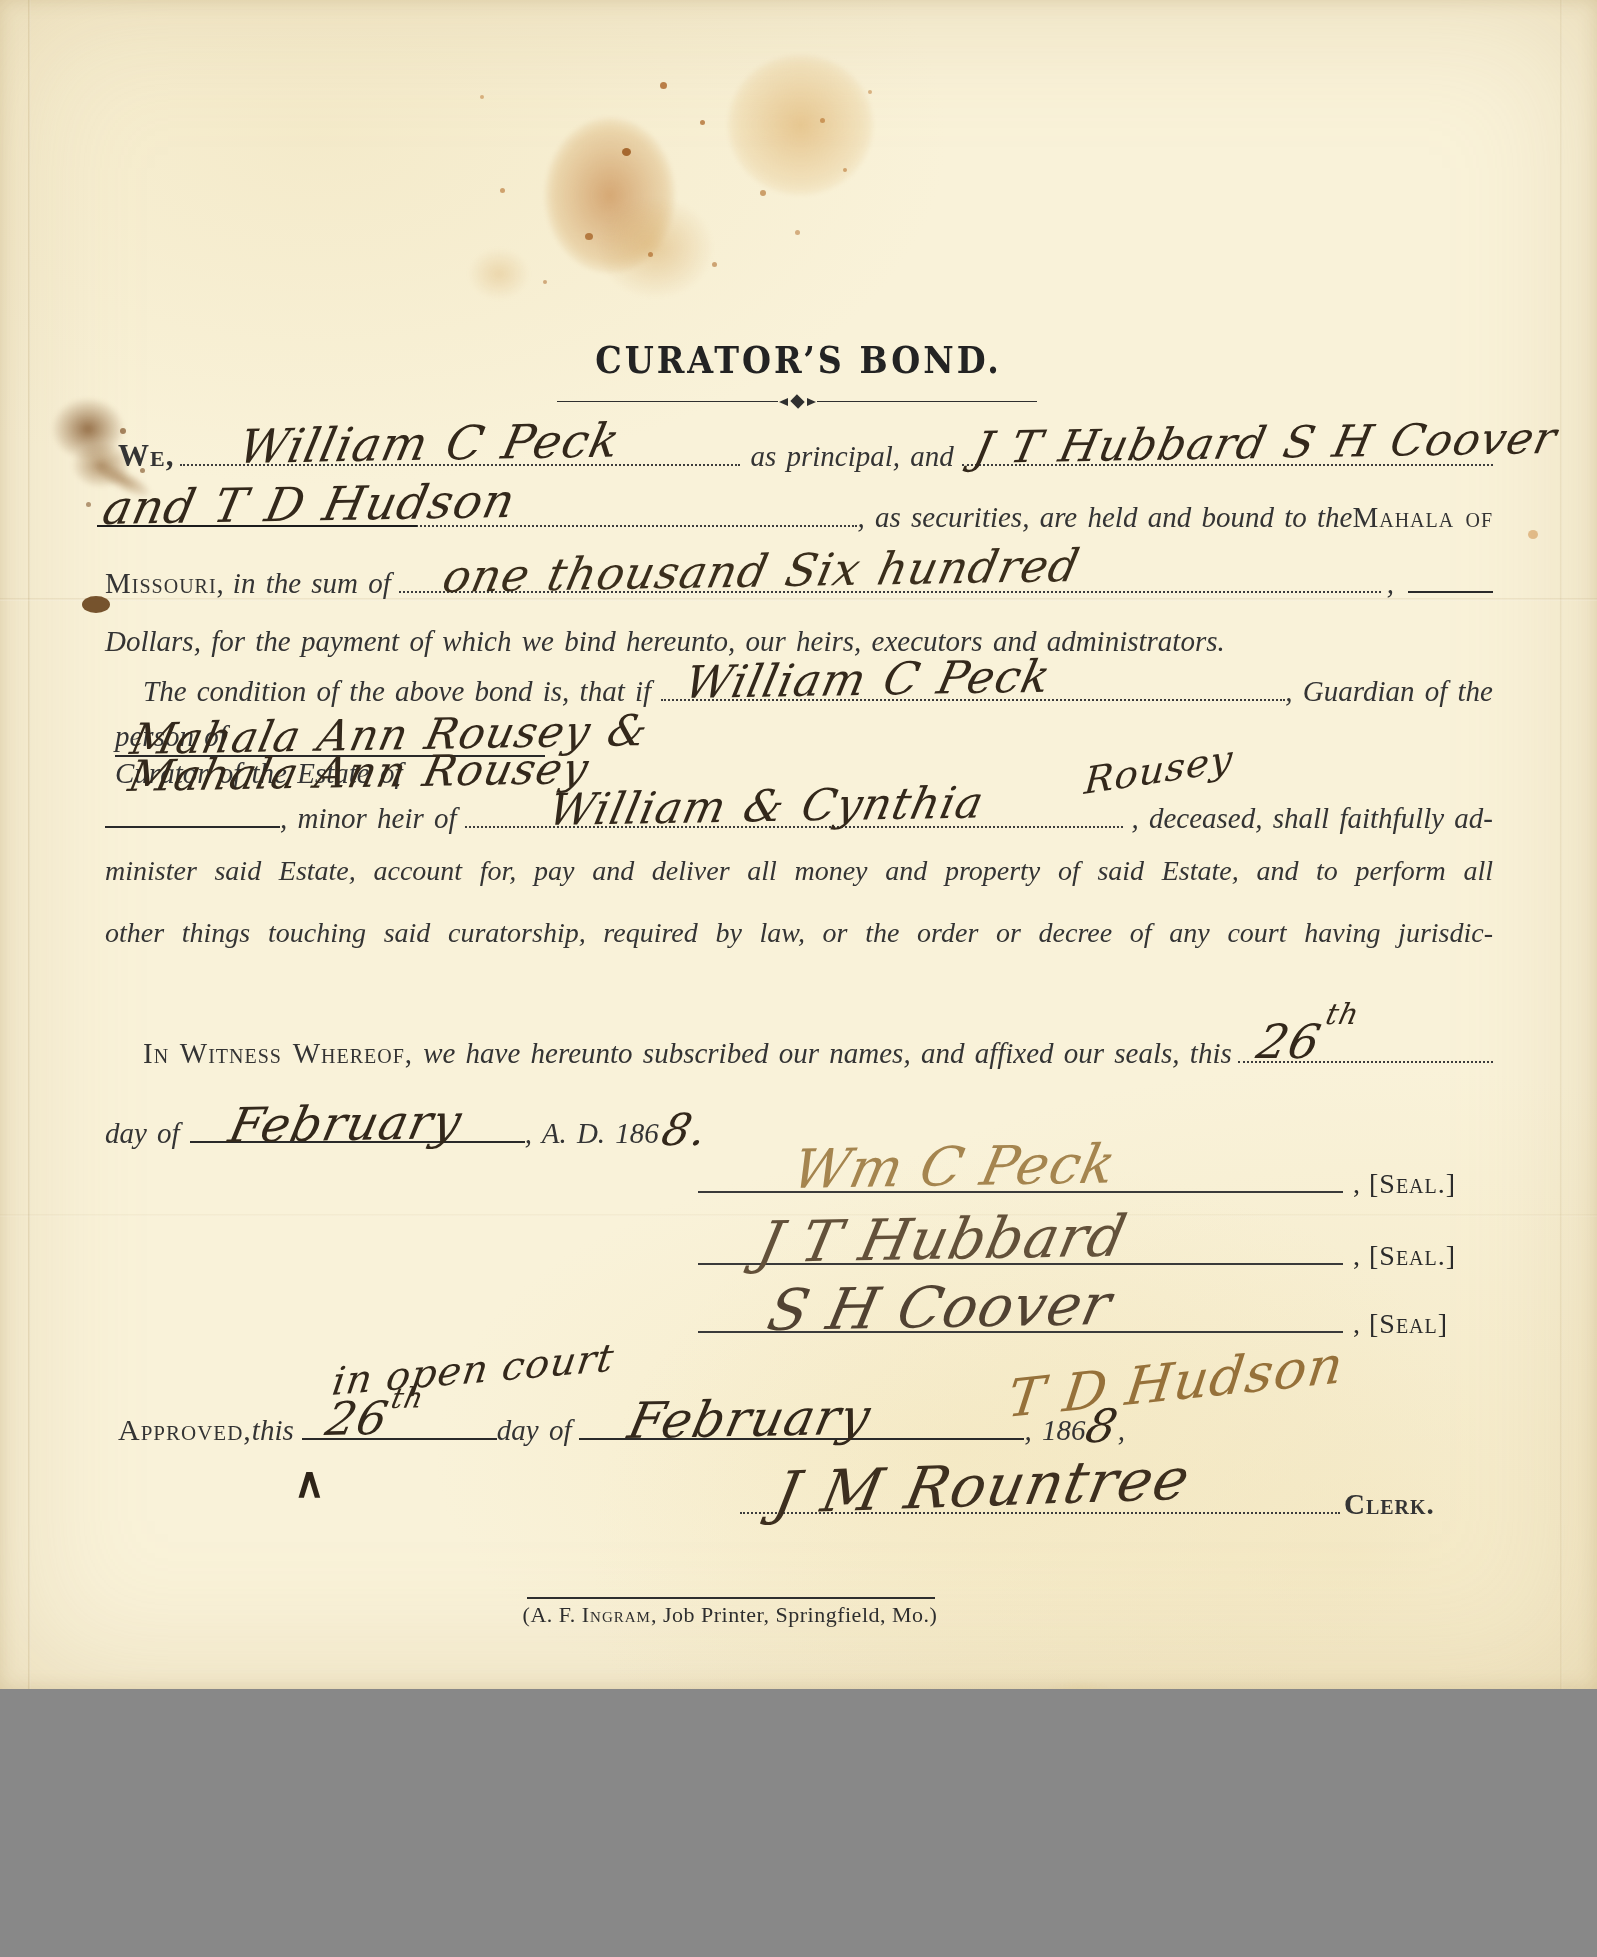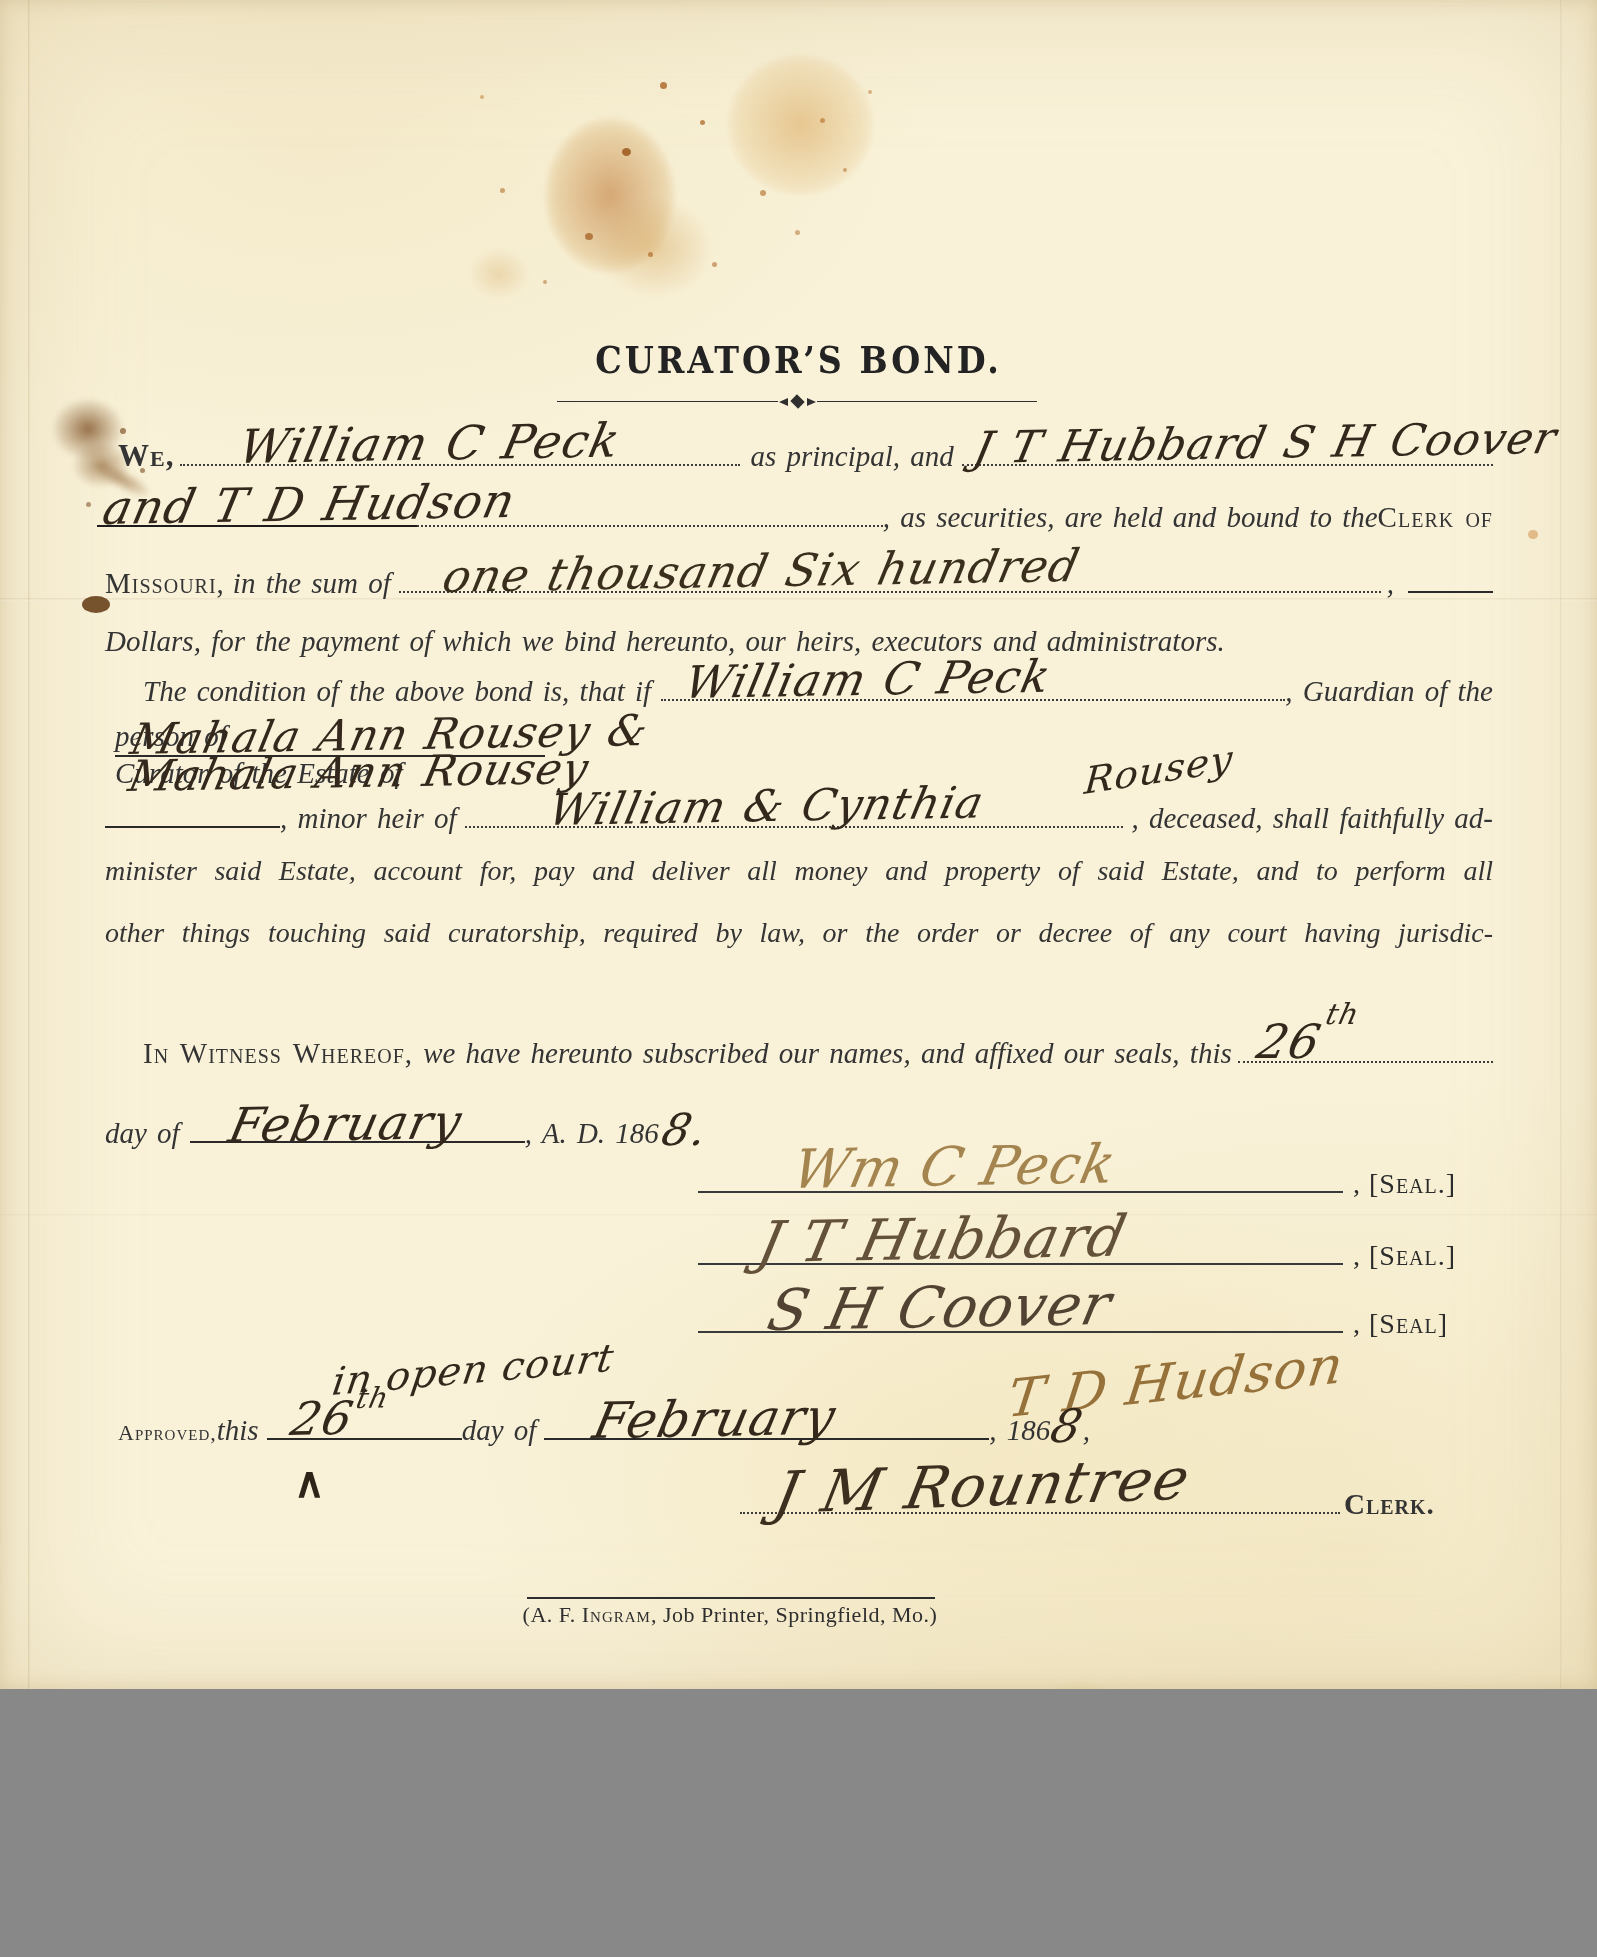--- a/index.html
+++ b/index.html
@@ -133,21 +133,21 @@
       <span class="hw ink" style="left:8px;bottom:-6px;font-size:44px;">J T Hubbard S H Coover</span>
     </span>
   </div>
 
   <div class="tline" style="top:501px; left:105px; width:1388px;">
     <span class="blank dotted grow">
       <span class="solidseg" style="left:-8px;width:320px;"></span>
       <span class="hw ink" style="left:-6px;bottom:-6px;font-size:47px;">and T D Hudson</span>
     </span>
     <span>, as securities, are held and bound to the </span>
-    <span class="sc">Clerk of</span>
+    <span class="sc">Mahala of</span>
   </div>
 
   <div class="tline" style="top:567px; left:105px; width:1388px;">
     <span class="sc">Missouri,</span>
     <span style="margin-left:8px;">in the sum of</span>
     <span class="blank dotted grow" style="margin-left:8px;">
       <span class="hw" style="left:40px;bottom:-8px;font-size:45px;color:#3a2e1c;">one thousand Six hundred</span>
     </span>
     <span style="margin:0 14px 0 6px;">,</span>
     <span class="blank solid" style="width:85px;"></span>
@@ -223,21 +223,21 @@
       <span class="hw" style="left:65px;bottom:-8px;font-size:57px;color:#514232;">S H Coover</span>
     </span>
     <span class="seal">, [Seal]</span>
   </div>
   <div class="hw" style="left:1005px; top:1372px; font-size:53px; color:#96713a; transform:skewX(-13deg) rotate(-6deg);">T D Hudson</div>
 
   <div class="hw ink" style="left:330px; top:1362px; font-size:39px; transform:skewX(-13deg) rotate(-5deg);">in open court</div>
   <div style="position:absolute; left:294px; top:1458px; font-size:42px; font-weight:bold; color:#2e2418;">∧</div>
 
   <div class="tline" style="top:1397px; left:118px; width:1200px;">
-    <span class="sc" style="font-size:22px;">Approved,</span>
+    <span class="sc" style="font-size:30px;">Approved,</span>
     <span> this</span>
     <span class="blank solid" style="width:195px; margin-left:8px;">
       <span class="hw ink" style="left:20px;bottom:-4px;font-size:46px;"><span>26</span><span class="sup">th</span></span>
     </span>
     <span>day of</span>
     <span class="blank solid" style="width:445px; margin-left:8px;">
       <span class="hw ink" style="left:45px;bottom:-8px;font-size:50px;">February</span>
     </span>
     <span>, 186</span>
     <span class="hw-inline ink" style="font-size:46px; top:2px; margin-left:2px;">8</span>

